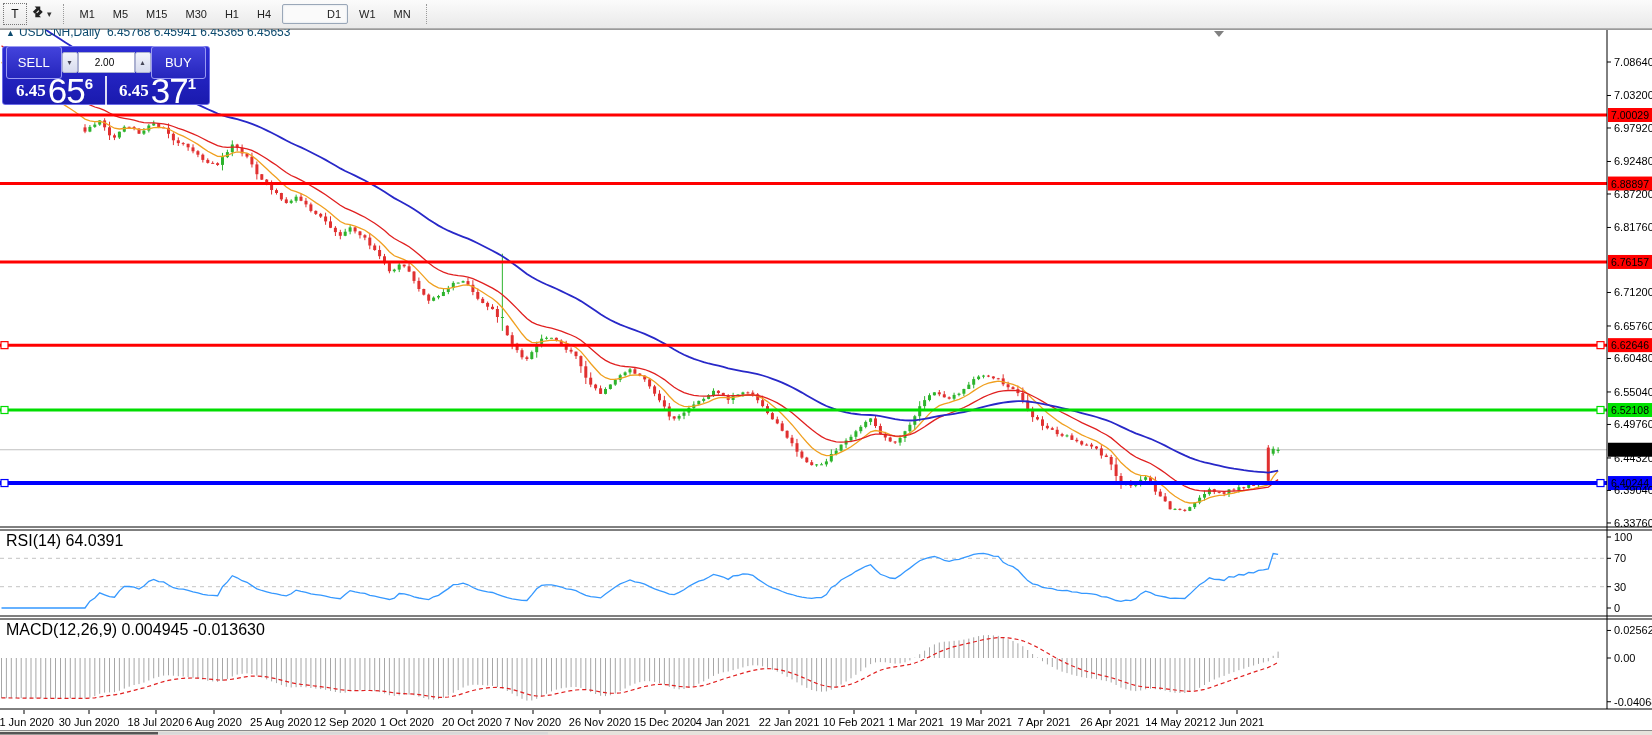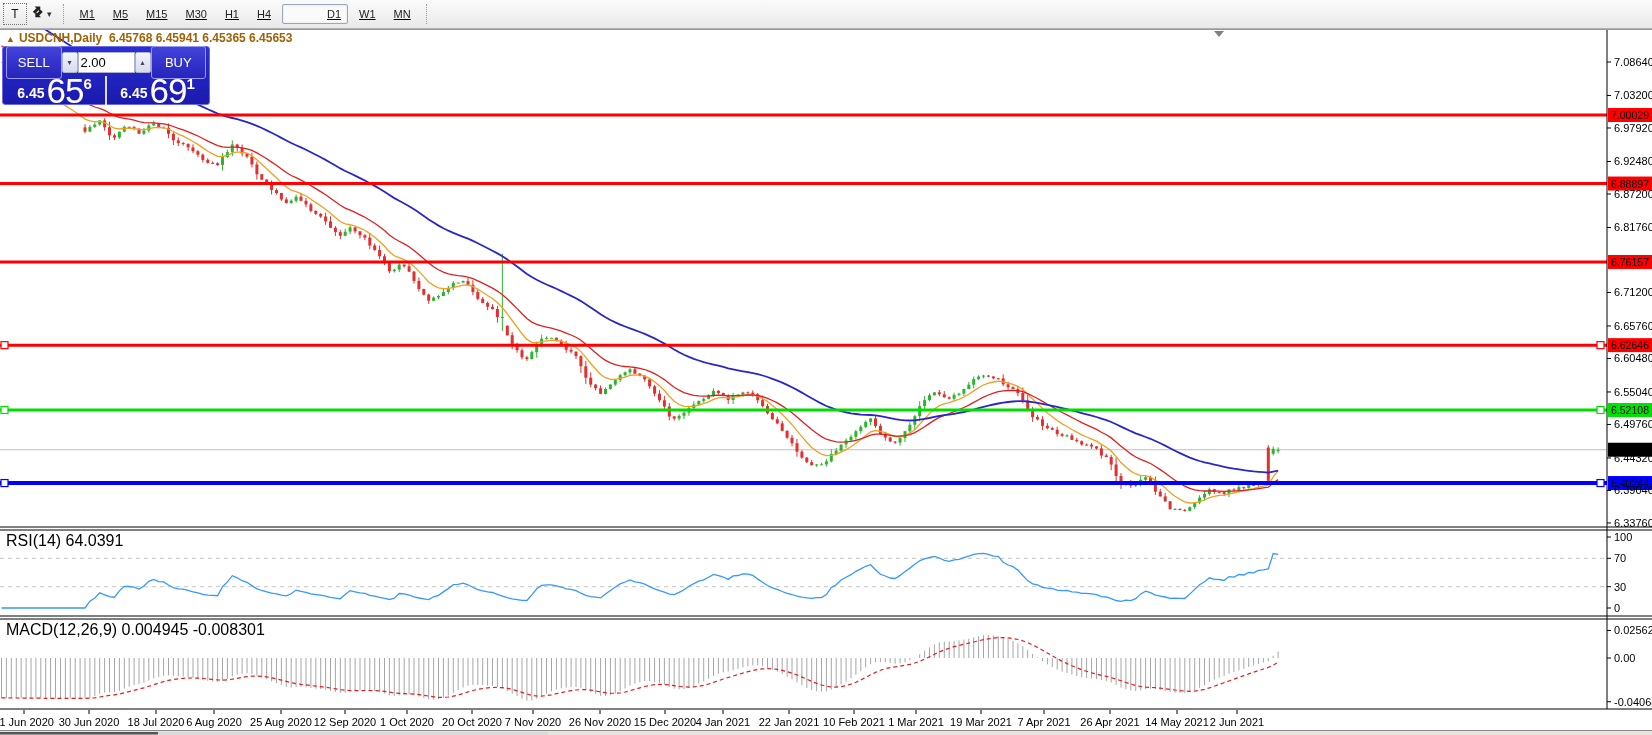--- a/index.html
+++ b/index.html
@@ -5,41 +5,41 @@
   html,body{margin:0;padding:0;background:#fff;font-family:"Liberation Sans",sans-serif;}
   .screen{position:relative;width:1652px;height:735px;overflow:hidden;background:#fff;}
   
   .toolbar{position:absolute;left:0;top:0;width:1652px;height:29px;background:linear-gradient(#fbfbfb,#e9e9e9);
            border-bottom:1px solid #b0b0b0;box-sizing:border-box;display:flex;align-items:center;padding-left:3px;z-index:10;}
   .tb-btn{height:20px;min-width:16px;display:flex;align-items:center;justify-content:center;font-size:12px;color:#111;
           padding:0 3px;margin-right:2px;}
   .tb-btn.ttool{border:1px dotted #777;}
   .tb-caret{font-size:9px;color:#333;margin-left:2px;}
   .tb-sep{width:1px;height:20px;border-left:1px dotted #9a9a9a;margin:0 6px;}
-  .tf-wrap{display:flex;align-items:flex-end;text-decoration:underline;}
+  .tf-wrap{display:flex;align-items:flex-end;}
   .tf-btn{font-size:11px;color:#222;padding:3px 6px;margin:0 2px;border:1px solid transparent;border-radius:2px;cursor:default;}
   .tf-btn.active{background:#fafafa;border:1px solid #9aa7b8;box-shadow:inset 0 0 2px #cfd8e2;padding-left:44px;}
   
-  .chart-title{position:absolute;left:6px;top:31px;font-size:12px;color:#a16207;z-index:6;white-space:pre;font-weight:bold;}
+  .chart-title{position:absolute;left:6px;top:25px;font-size:12px;color:#0c4a6e;z-index:6;white-space:pre;}
   .chart-title .tri{font-size:9px;margin-right:4px;}
   
   .quote-panel{position:absolute;left:2px;top:46px;width:208px;height:59px;z-index:7;border-radius:3px;
                background:linear-gradient(#2d2dd4,#1a1aae);border:1px solid #6b6be8;box-sizing:border-box;color:#fff;}
   .qp-top{display:flex;align-items:center;justify-content:space-between;height:25px;padding:3px 3px 0 3px;}
   .qp-btn{width:57px;height:33px;background:linear-gradient(#4343dc,#2525bc);border:1px solid #9a9af2;border-radius:3px;
           color:#fff;font-size:13px;font-family:"Liberation Sans",sans-serif;line-height:19px;text-align:center;padding:0;}
   .qp-vol{display:flex;align-items:center;height:21px;}
   .qp-spin{width:16px;height:21px;background:linear-gradient(#f2f4fb,#d7dbee);border:1px solid #aab0d0;color:#445;
            font-size:8px;padding:0;border-radius:2px;}
-  .qp-vol-box{width:48px;height:19px;background:#fff;border:1px solid #aab0d0;color:#000;font-size:13px;line-height:19px;
-              text-align:left;padding:0 5px 0 2px;}
+  .qp-vol-box{width:48px;height:19px;background:#fff;border:1px solid #aab0d0;color:#000;font-size:10px;line-height:19px;
+              text-align:center;padding:0 5px 0 2px;}
   .qp-prices{display:flex;height:32px;align-items:stretch;padding:0 1px;}
   .qp-price{flex:1;display:flex;align-items:flex-end;justify-content:center;padding-bottom:2px;}
   .qp-div{width:2px;background:rgba(255,255,255,.85);margin:1px 0;}
-  .qp-small{font-size:14px;font-weight:700;margin:12px 2px 4px 0;}
+  .qp-small{font-size:17px;font-weight:700;margin:12px 2px 4px 0;font-family:Liberation Serif, serif;}
   .qp-big{font-size:35px;font-weight:400;line-height:28px;letter-spacing:-1px;}
   .qp-sup{font-size:15px;font-weight:700;align-self:flex-start;margin-top:0;}
   
   .panel-label{position:absolute;left:6px;font-size:16px;color:#000;z-index:6;}
   svg text{font-family:"Liberation Sans",sans-serif;font-size:11px;fill:#000;}
   svg .badge-t{font-size:10.5px;}
   #plot{position:absolute;left:0;top:0;z-index:2;}
 </style>
 </head>
 <body>
@@ -982,22 +982,22 @@
     </div>
     <div class="qp-prices">
       <div class="qp-price">
         <span class="qp-small">6.45</span>
           <span class="qp-big">65</span>
           <span class="qp-sup">6</span>
       </div>
       <div class="qp-div"></div>
       <div class="qp-price">
         <span class="qp-small">6.45</span>
-          <span class="qp-big">69</span>
+          <span class="qp-big">37</span>
           <span class="qp-sup">1</span>
       </div>
     </div>
   </div>
 
   <div class="panel-label" style="top:532px">RSI(14) 64.0391</div>
-  <div class="panel-label" style="top:621px">MACD(12,26,9) 0.004945 -0.008301</div>
+  <div class="panel-label" style="top:621px">MACD(12,26,9) 0.004945 -0.013630</div>
 
 </div>
 
 </body></html>

